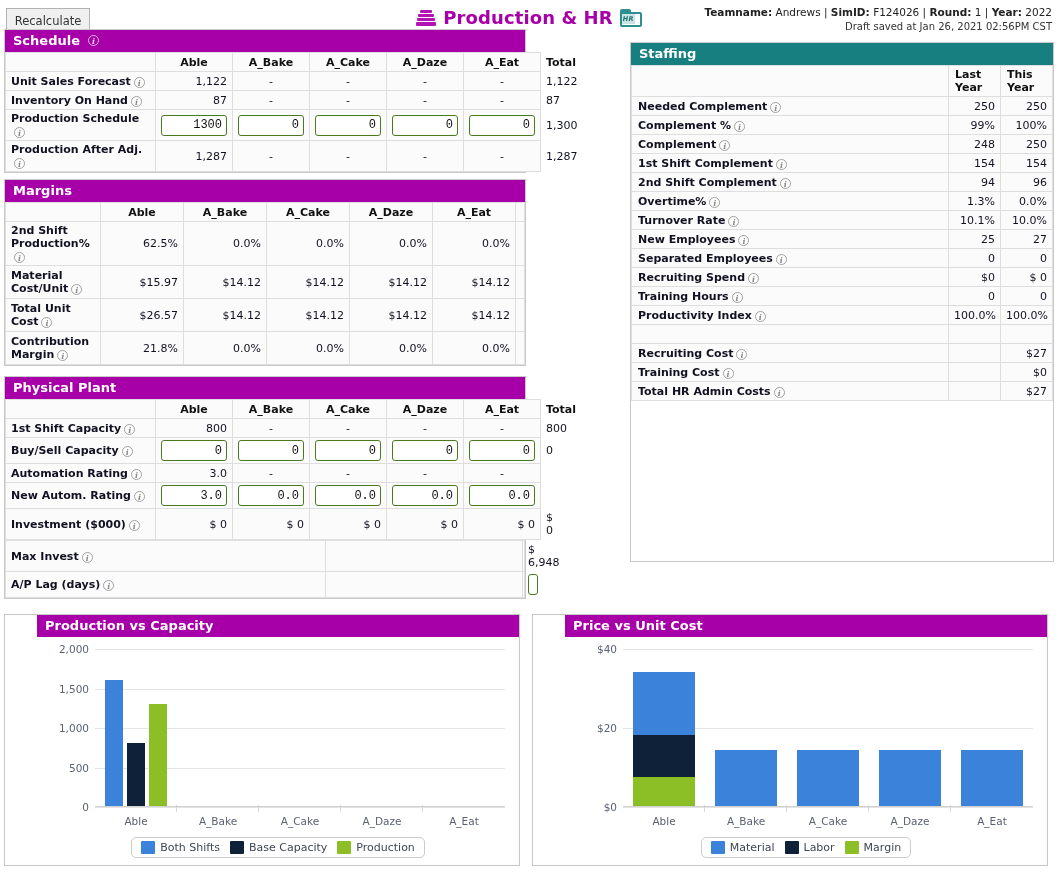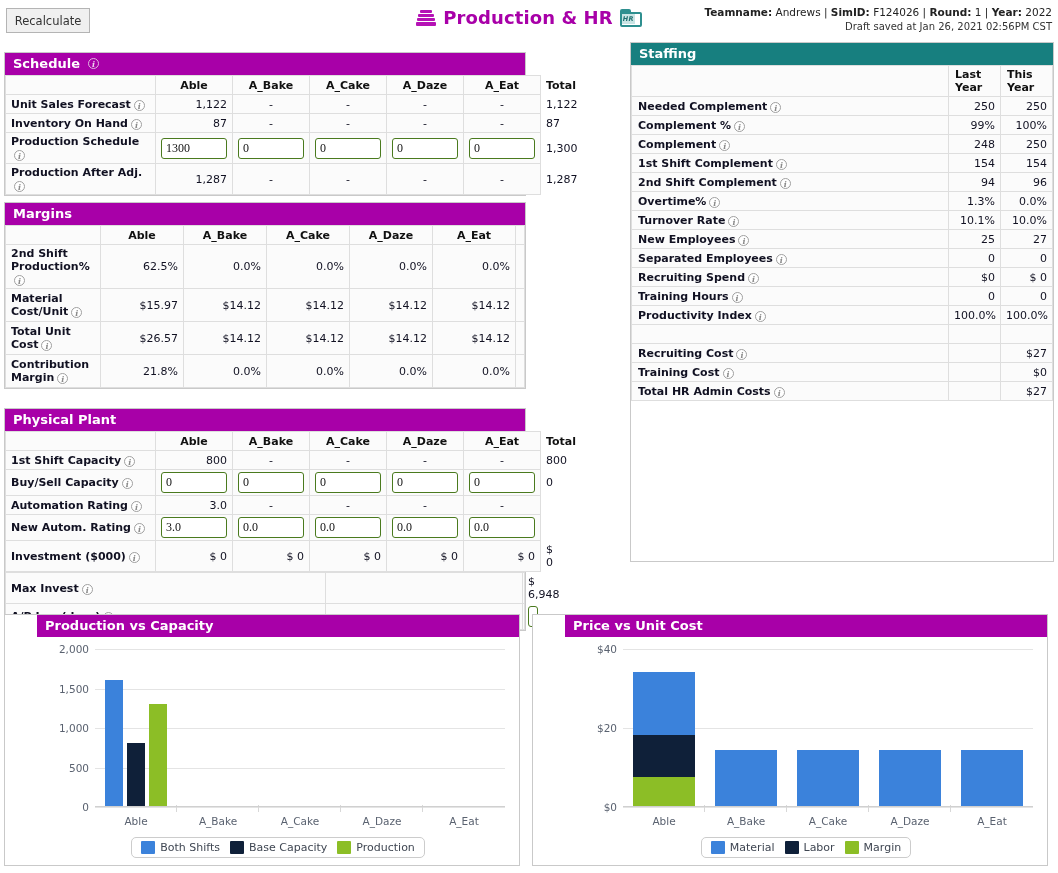--- a/index.html
+++ b/index.html
@@ -103,33 +103,33 @@
     font-weight:bold; text-align:center; color:#111;
     background:#fbfbfb;
   }
   table.grid td.lbl { font-weight:bold; text-align:left; background:#fbfbfb; }
   table.grid td.num { text-align:right; }
   table.grid td.blank { background:#fbfbfb; }
 
   .cellinput {
     width:100%; height:21px;
     border:1px solid #4a7a1e; border-radius:3px;
-    background:#fff; 
-    font-family:Liberation Serif, serif;
+    background:#fff; text-align:right;
+    font-family:Liberation Mono, monospace;
     font-size:12px; color:#111;
     padding:0 4px;
   }
   td.inpcell { padding:2px 4px; }
 
   
-  #left-col  { position:absolute; left:4px;  top:52px; width:522px; }
+  #left-col  { position:absolute; left:4px;  top:29px; width:522px; }
   #right-col { position:absolute; left:630px; top:42px; width:424px; }
 
   #schedule-panel { margin-bottom:6px; }
-  #margins-panel  { margin-bottom:19px; }
+  #margins-panel  { margin-bottom:10px; }
 
   #staffing-panel { height:520px; }
   .staff-table td { height:18px; }
   .staff-table td.lbl { padding-left:6px; }
   .staff-sep td { height:14px; border-left:1px solid #dedede; border-right:1px solid #dedede; }
 
   
   .charts-row { position:absolute; left:4px; top:614px; width:1050px; display:flex; gap:12px; }
   .chart-panel { width:516px; background:#fff; border:1px solid #c9c9c9;padding-left:32px; }
   .chart-body { position:relative; height:228px; background:#fff; }

